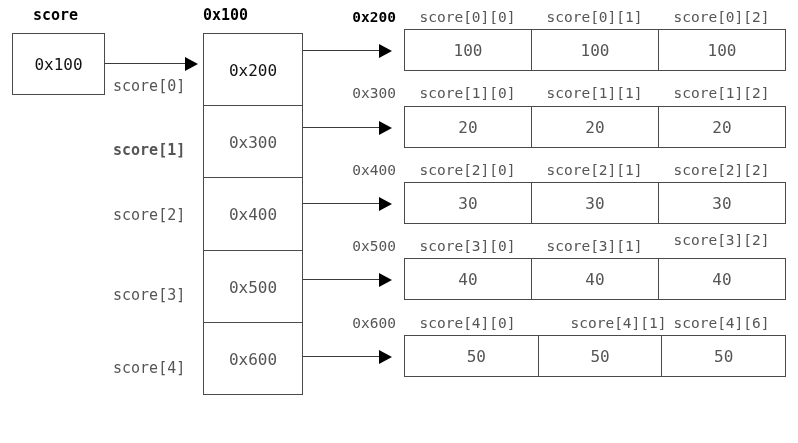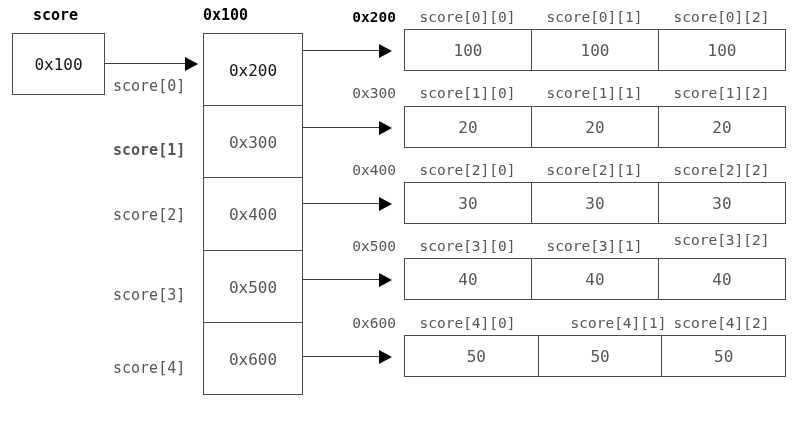--- a/index.html
+++ b/index.html
@@ -245,21 +245,21 @@
   <div class="col-head" style="left:404px; top:162px;">score[2][0]</div>
   <div class="col-head" style="left:531px; top:162px;">score[2][1]</div>
   <div class="col-head" style="left:658px; top:162px;">score[2][2]</div>
 
   <div class="col-head" style="left:404px; top:238px;">score[3][0]</div>
   <div class="col-head" style="left:531px; top:238px;">score[3][1]</div>
   <div class="col-head" style="left:658px; top:232px;">score[3][2]</div>
 
   <div class="col-head" style="left:404px; top:315px;">score[4][0]</div>
   <div class="col-head" style="left:555px; top:315px;">score[4][1]</div>
-  <div class="col-head" style="left:658px; top:315px;">score[4][2]</div>
+  <div class="col-head" style="left:658px; top:315px;">score[4][6]</div>
 
   <div class="data-row" style="top:29px;">
     <div class="data-cell">100</div>
     <div class="data-cell">100</div>
     <div class="data-cell">100</div>
   </div>
 
   <div class="data-row" style="top:106px;">
     <div class="data-cell">20</div>
     <div class="data-cell">20</div>

